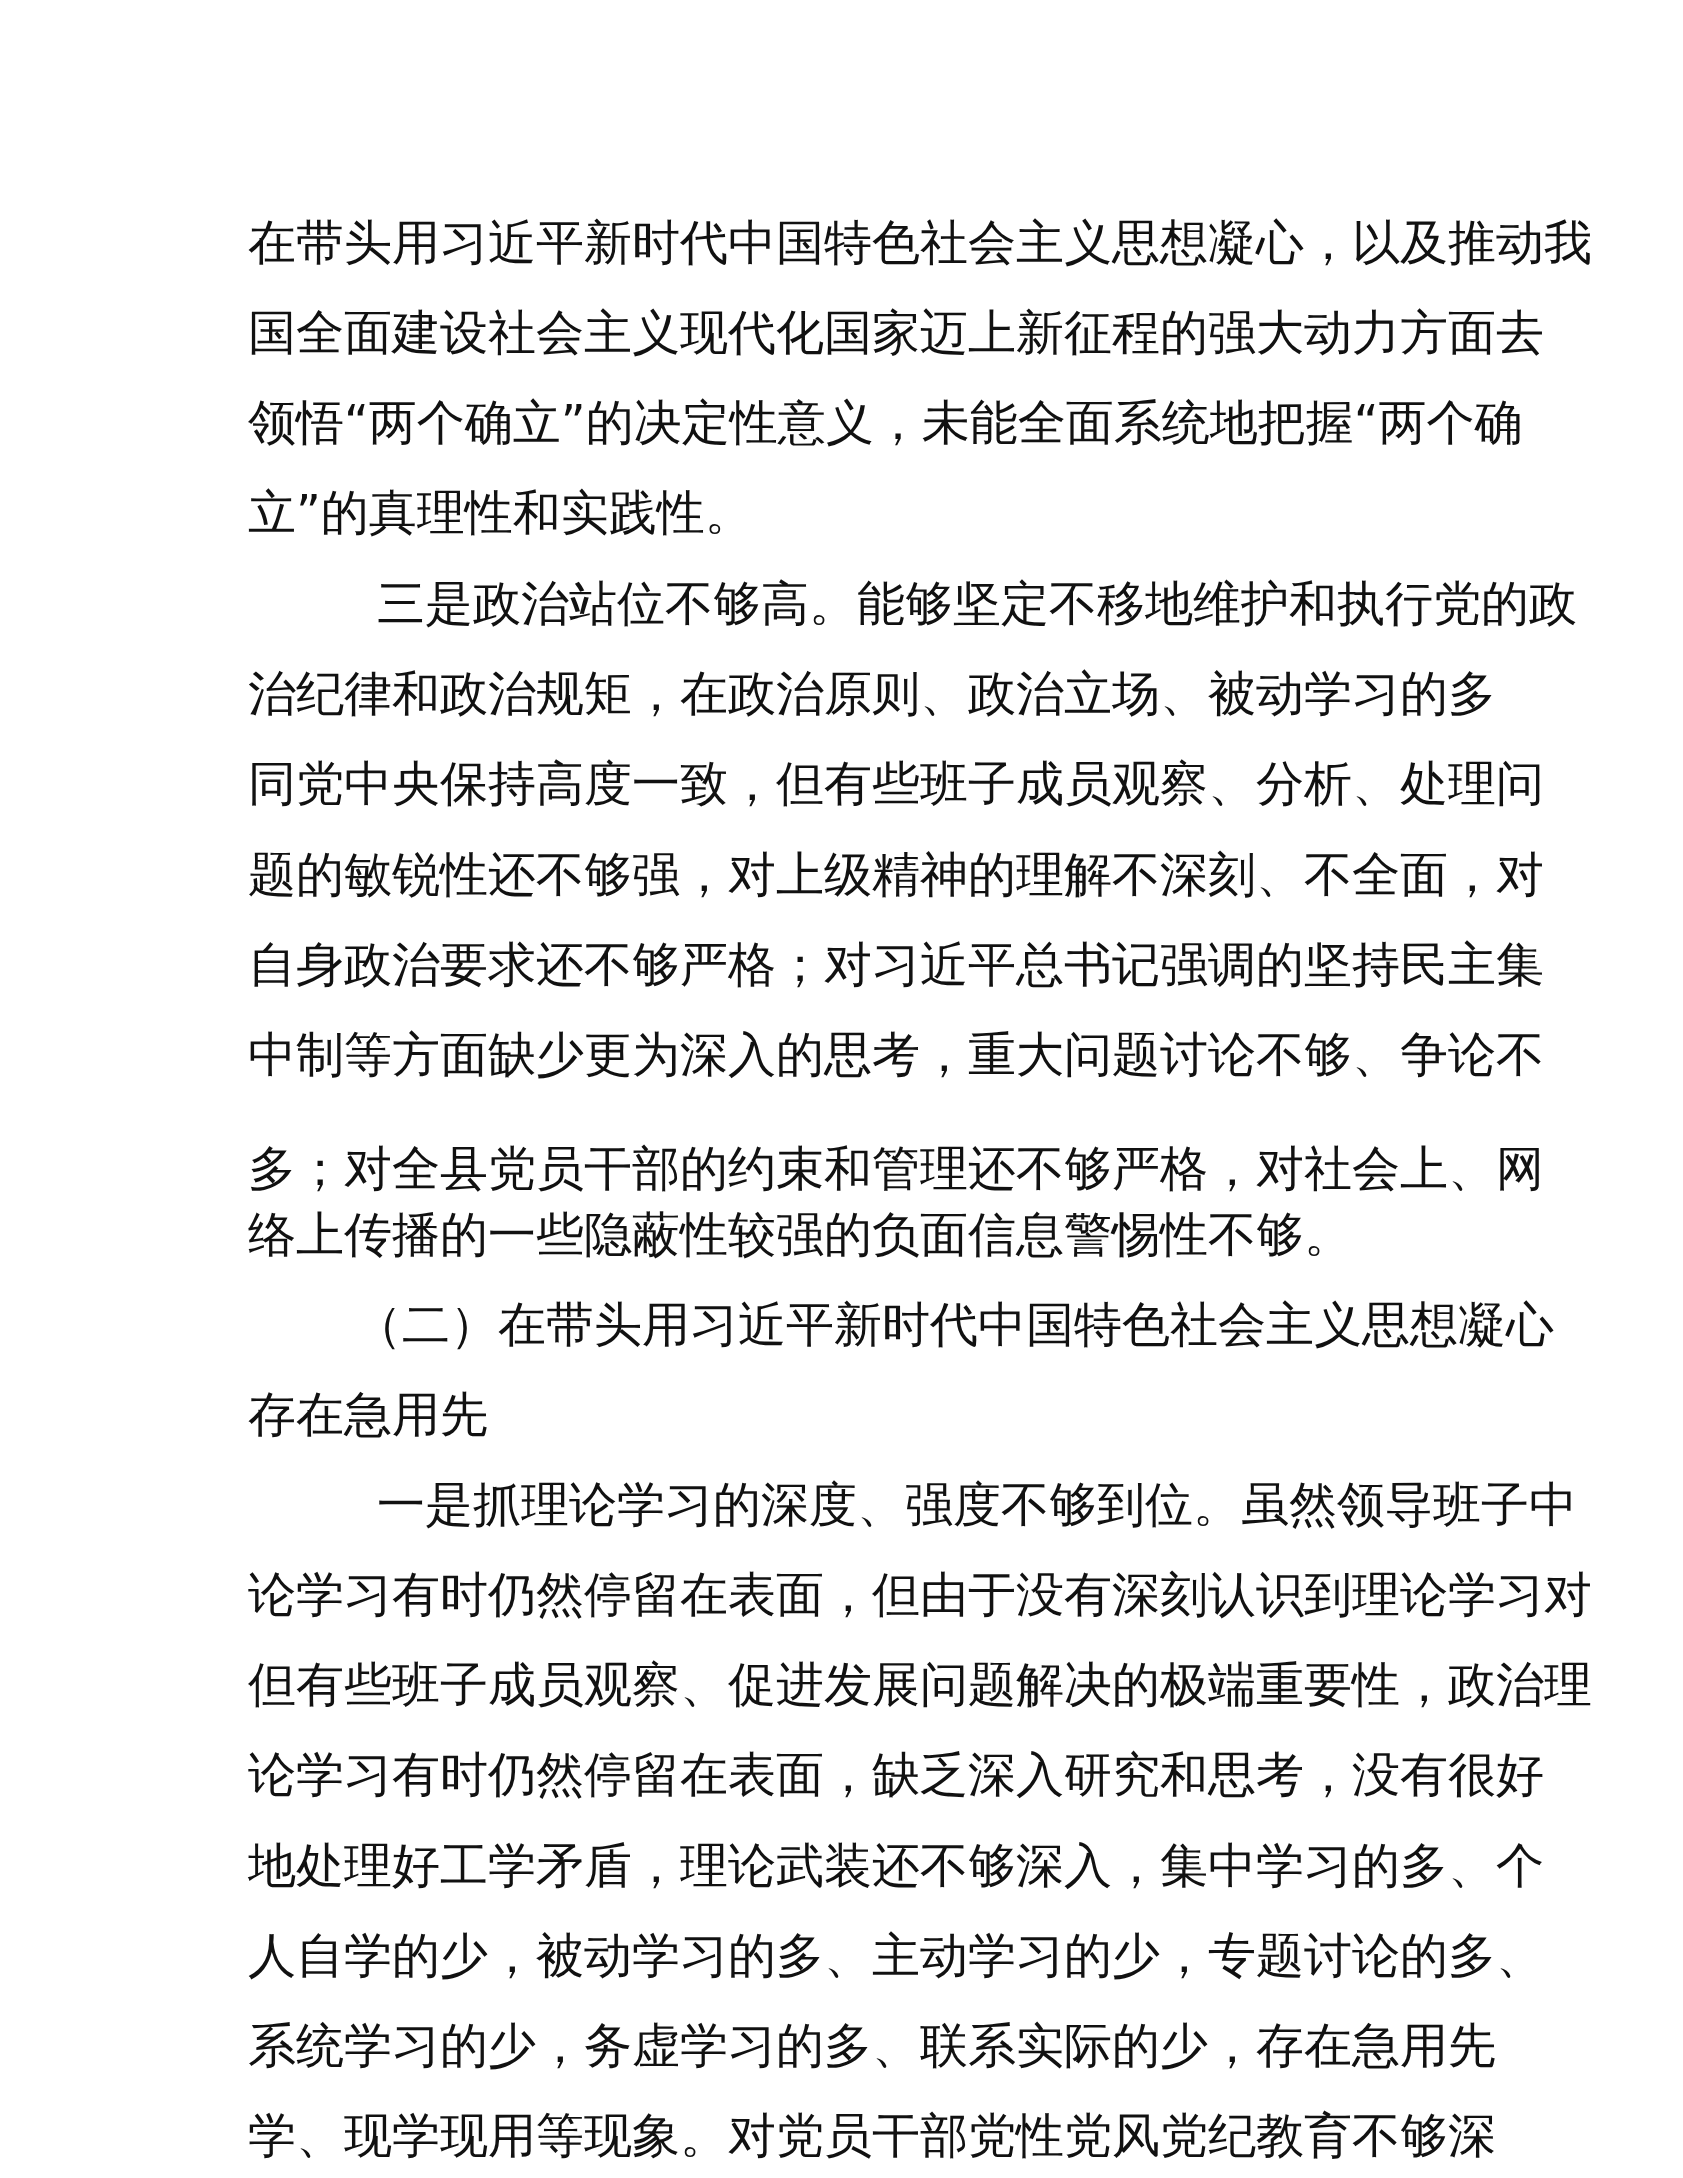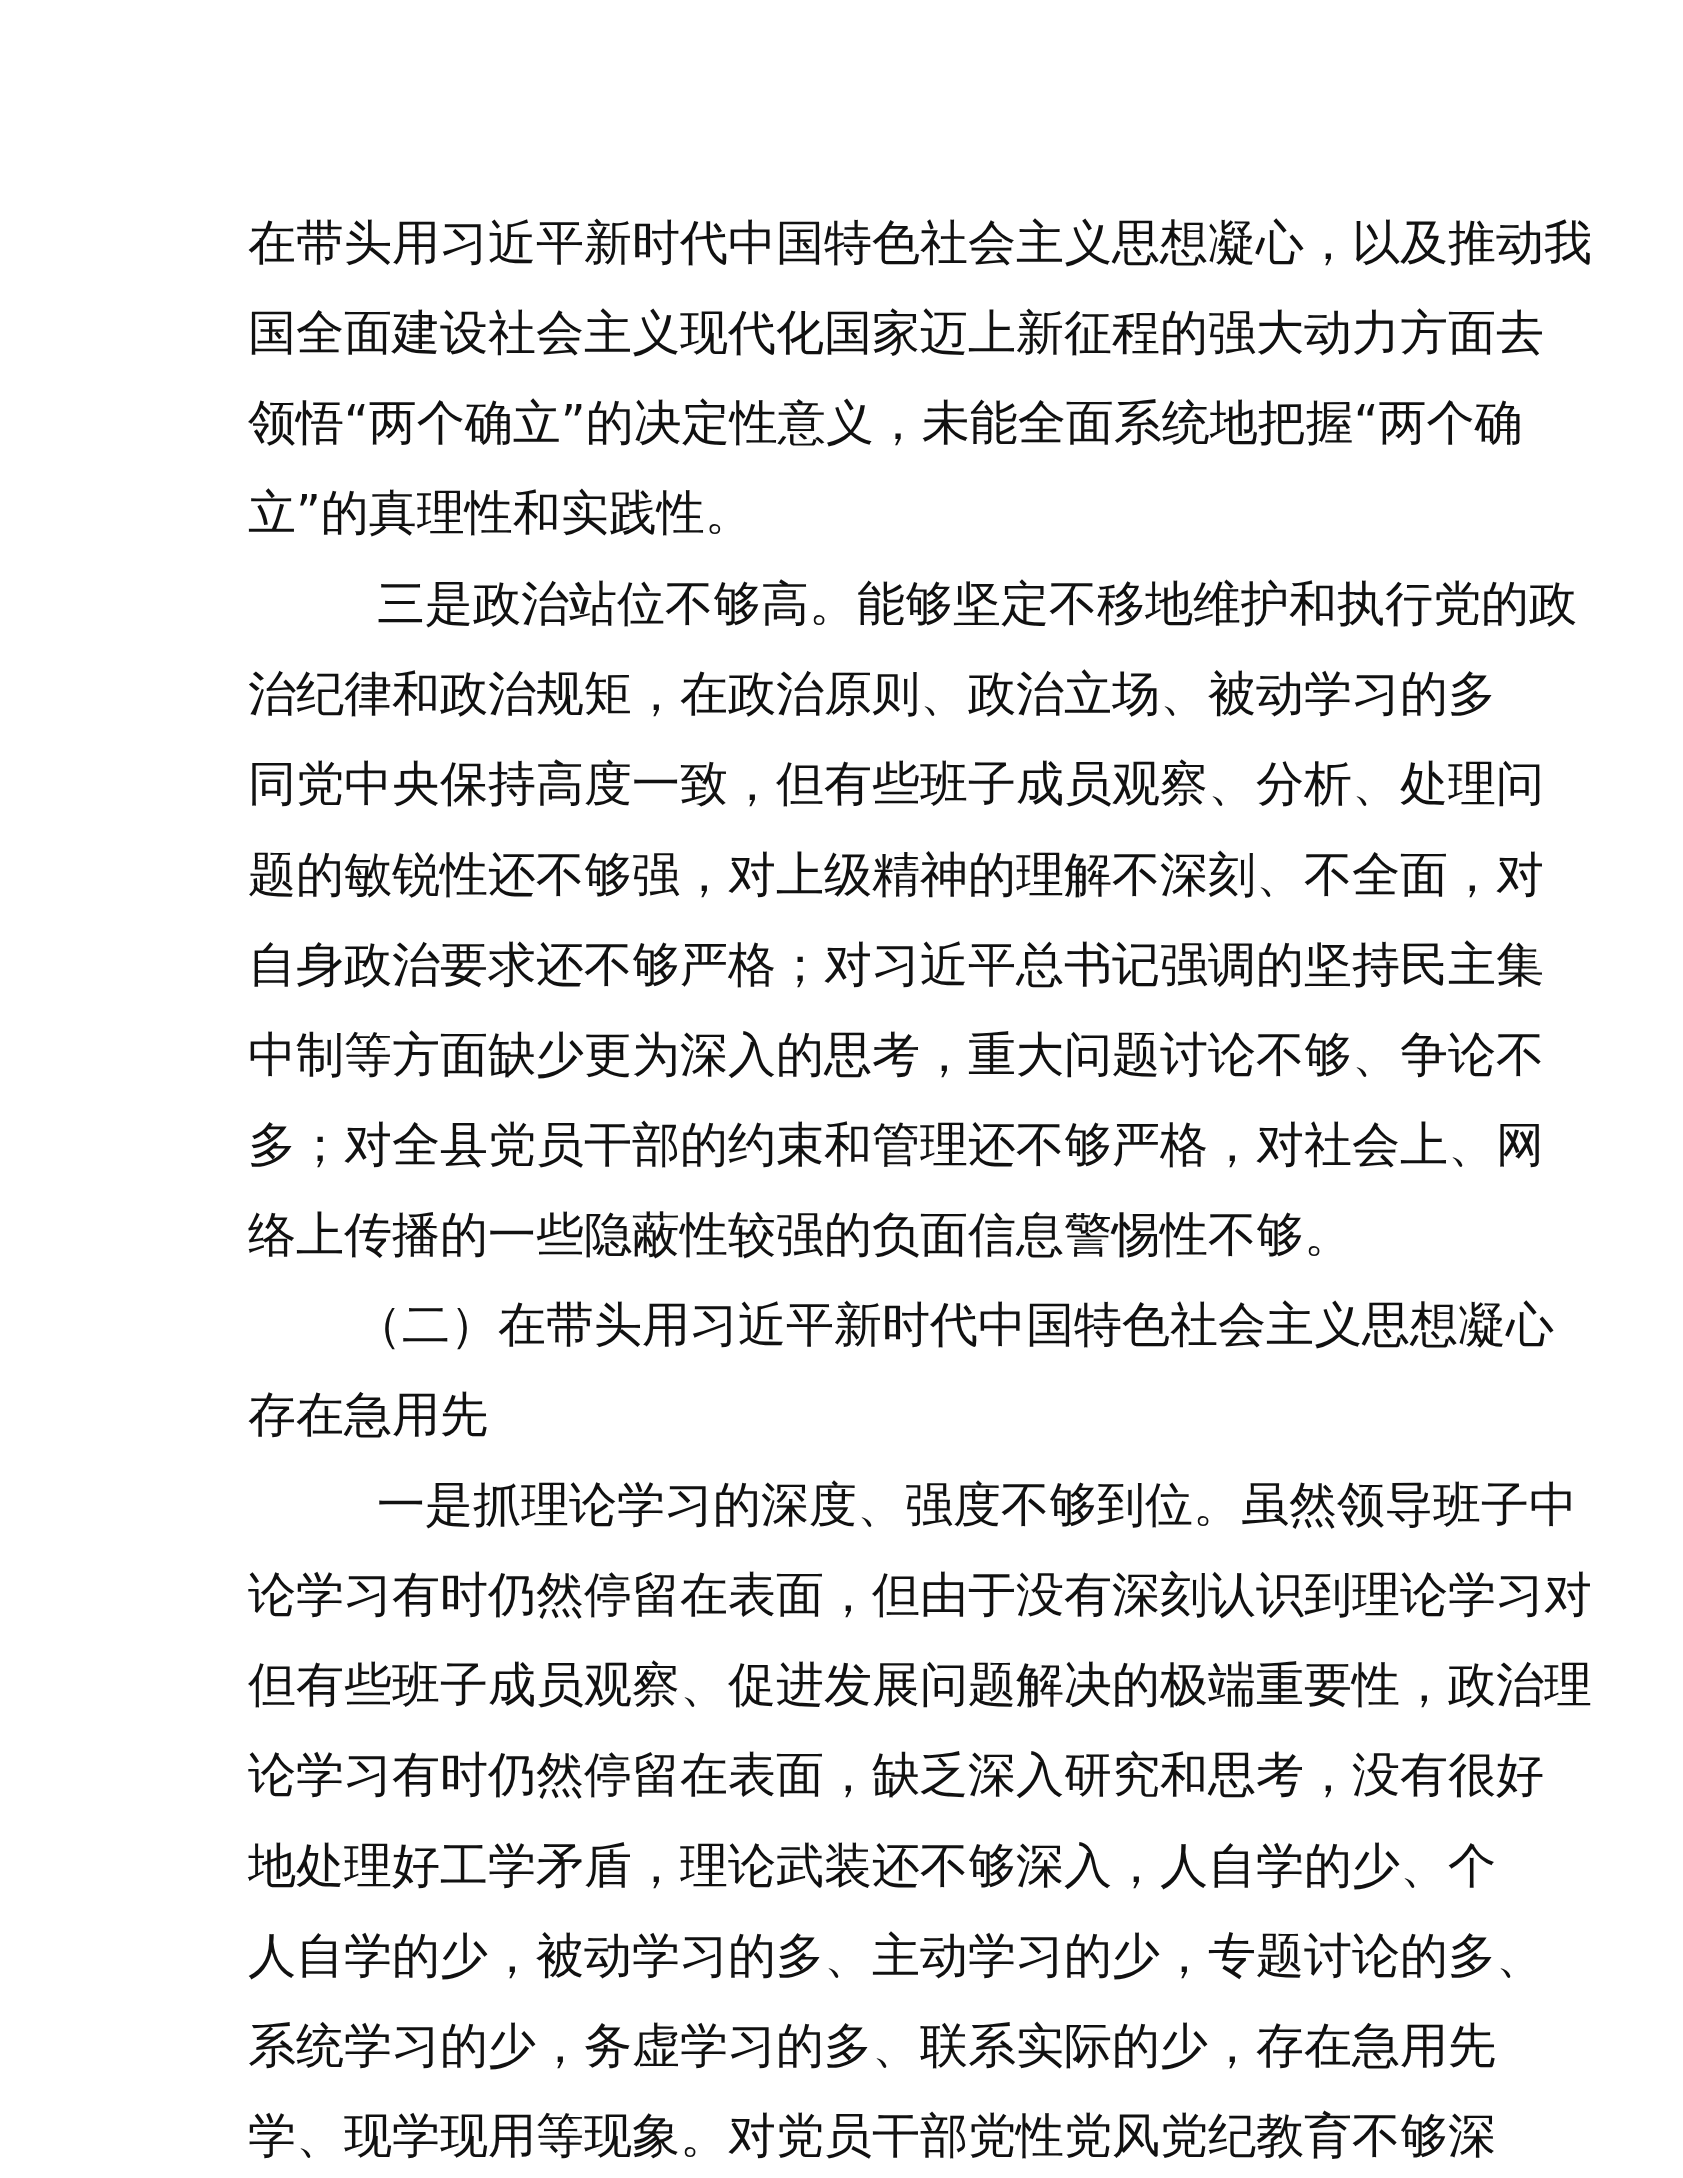--- a/index.html
+++ b/index.html
@@ -35,34 +35,34 @@
     <div class="line last" style="top:478px">立”的真理性和实践性。</div>
   </div>
 
   <div>
     <div class="line indent" style="top:569px">三是政治站位不够高。能够坚定不移地维护和执行党的政</div>
     <div class="line" style="top:659px">治纪律和政治规矩，在政治原则、政治立场、被动学习的多</div>
     <div class="line" style="top:749px">同党中央保持高度一致，但有些班子成员观察、分析、处理问</div>
     <div class="line" style="top:840px">题的敏锐性还不够强，对上级精神的理解不深刻、不全面，对</div>
     <div class="line" style="top:930px">自身政治要求还不够严格；对习近平总书记强调的坚持民主集</div>
     <div class="line" style="top:1020px">中制等方面缺少更为深入的思考，重大问题讨论不够、争论不</div>
-    <div class="line" style="top:1110px">多；对全县党员干部的约束和管理还不够严格，对社会上、网</div>
+    <div class="line" style="top:1134px">多；对全县党员干部的约束和管理还不够严格，对社会上、网</div>
     <div class="line last" style="top:1200px">络上传播的一些隐蔽性较强的负面信息警惕性不够。</div>
   </div>
 
   <div>
     <div class="line indent2" style="top:1290px">（二）在带头用习近平新时代中国特色社会主义思想凝心</div>
     <div class="line last" style="top:1380px">存在急用先</div>
   </div>
 
   <div>
     <div class="line indent" style="top:1470px">一是抓理论学习的深度、强度不够到位。虽然领导班子中</div>
     <div class="line" style="top:1560px">论学习有时仍然停留在表面，但由于没有深刻认识到理论学习对</div>
     <div class="line" style="top:1650px">但有些班子成员观察、促进发展问题解决的极端重要性，政治理</div>
     <div class="line" style="top:1740px">论学习有时仍然停留在表面，缺乏深入研究和思考，没有很好</div>
-    <div class="line" style="top:1831px">地处理好工学矛盾，理论武装还不够深入，人自学的少、个</div>
+    <div class="line" style="top:1831px">地处理好工学矛盾，理论武装还不够深入，集中学习的多、个</div>
     <div class="line" style="top:1921px">人自学的少，被动学习的多、主动学习的少，专题讨论的多、</div>
     <div class="line" style="top:2011px">系统学习的少，务虚学习的多、联系实际的少，存在急用先</div>
     <div class="line" style="top:2101px">学、现学现用等现象。对党员干部党性党风党纪教育不够深</div>
   </div>
 
 </div>
 
 
 </body></html>

